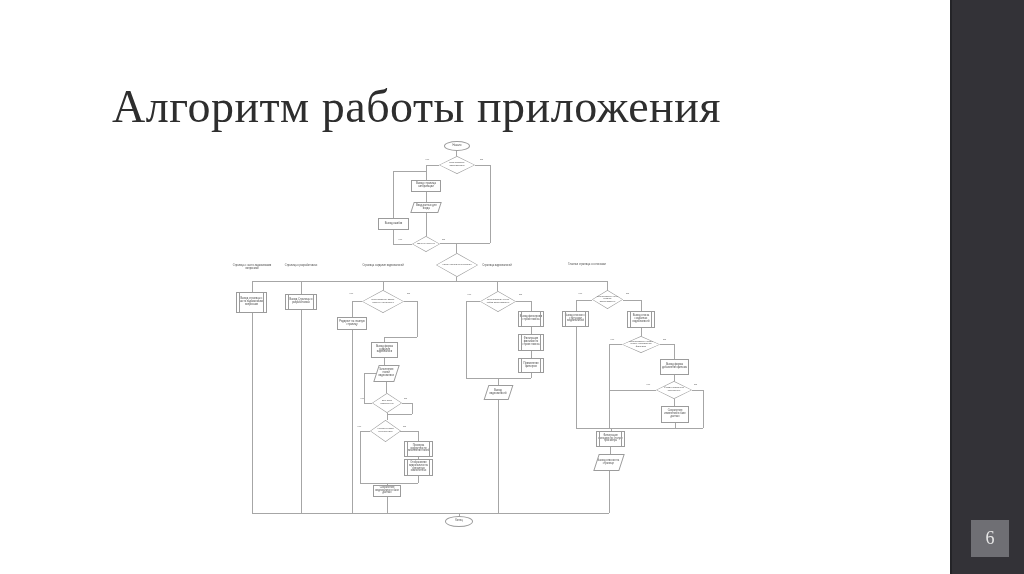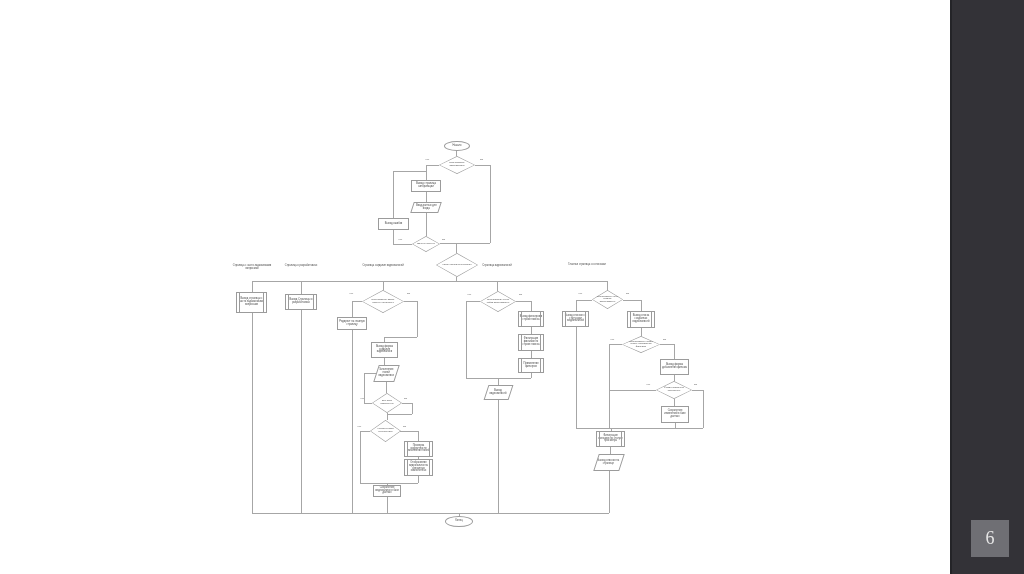--- a/index.html
+++ b/index.html
@@ -33,20 +33,21 @@
   .h,.v{position:absolute;background:#a6a6a6}
   .h{height:1px}.v{width:1px}
   .bl{position:absolute;font-size:2.5px;color:#6e6e6e;line-height:1;white-space:nowrap}
   .colhead{position:absolute;text-align:center;font-size:2.6px;color:#4a4a4a;line-height:1.15}
 </style>
 </head>
 <body>
 
 <div style="position:absolute;inset:0;background:#fff">
 
+  <h1 class="title">Алгоритм работы приложения</h1>
 
   <div class="fc">
 
     <div class="node ell" style="left:444px;top:141px;width:26px;height:10px">
         <span class="t">Начало</span>
       </div>
     <div class="v" style="left:456px;top:151px;height:5px"></div>
     <div class="dia" style="left:439px;top:156px;width:36px;height:18px">
         <span class="t">Пользователь авторизован?</span>
       </div>

